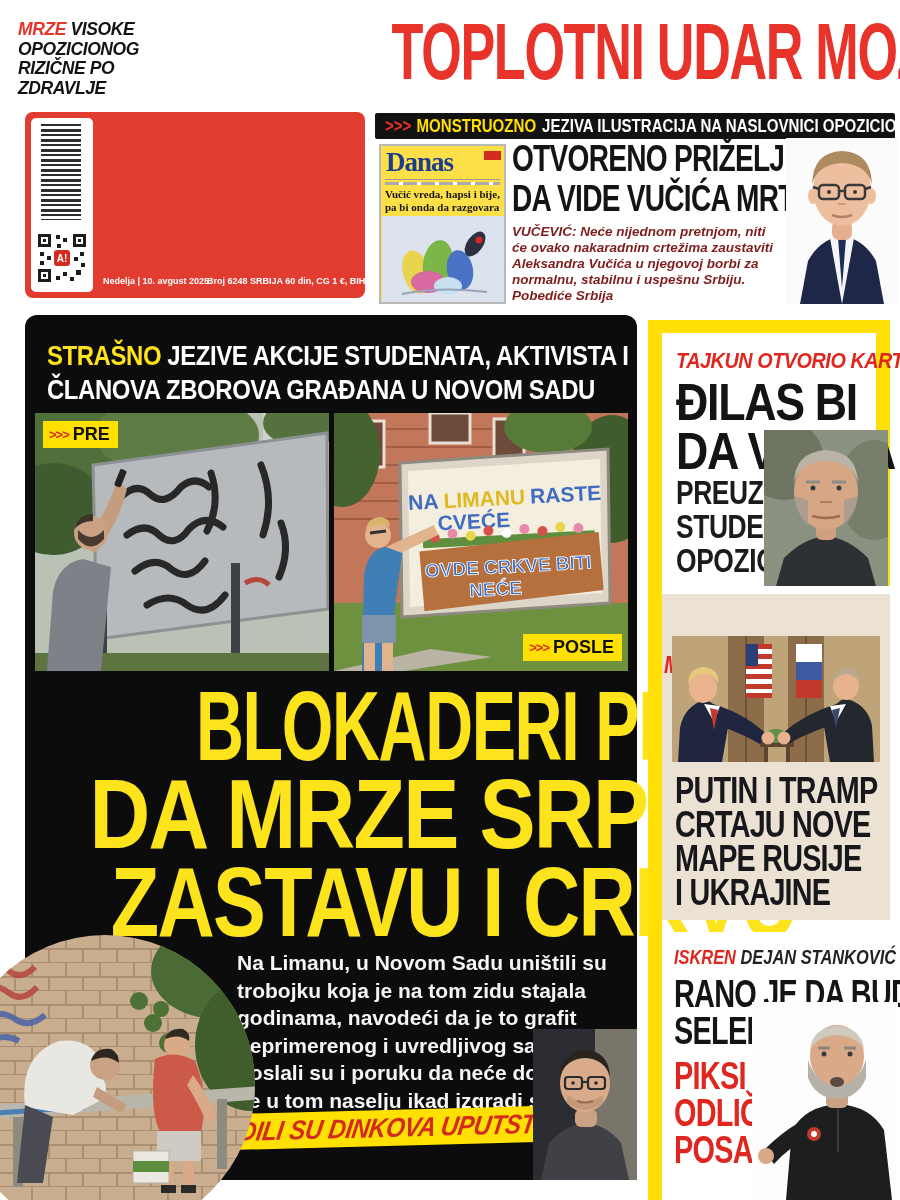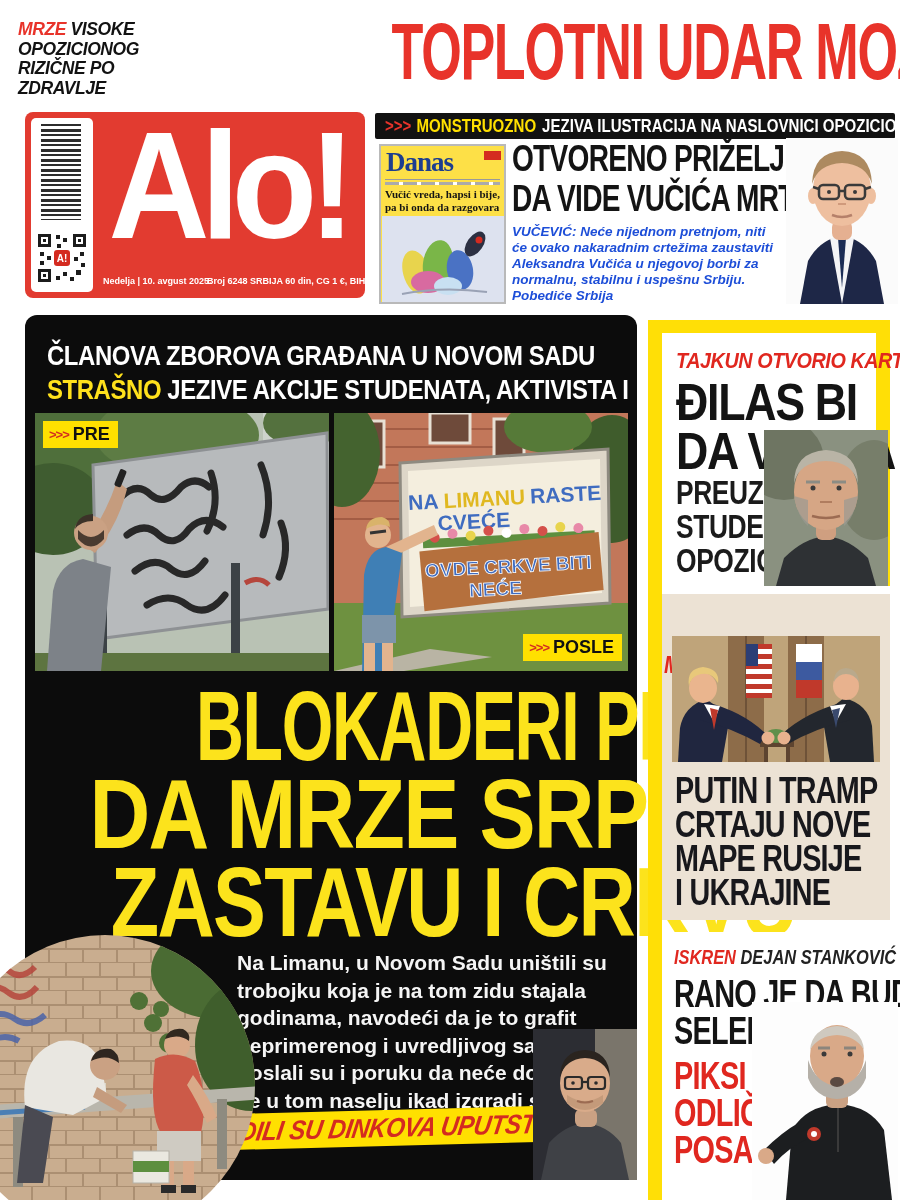--- a/index.html
+++ b/index.html
@@ -47,21 +47,21 @@
               background:repeating-linear-gradient(90deg,#aaa 0 14px,#fff 14px 18px);}
   .danas-head{position:absolute;left:4px;top:42px;width:117px;font-family:"Liberation Serif",serif;
               font-weight:bold;font-size:11px;line-height:12.5px;color:#141414;}
   .danas-ill{position:absolute;left:1px;top:70px;}
 
   
   .otv{left:512px;top:138px;width:280px;color:#141414;}
   .otv .line{height:40px;}
   .otv .cx{font-size:37px;font-weight:900;letter-spacing:-1px;transform:scaleX(0.76);}
   .quote{left:512px;top:224px;width:262px;font-style:italic;font-size:13.5px;line-height:16px;
-         color:#1d4ed8;font-weight:700;}
+         color:#7f1d1d;font-weight:700;}
   .quote .lead{font-weight:900;}
   .vucic-photo{left:786px;top:138px;width:112px;height:166px;overflow:hidden;}
 
   
   .mainbox{left:25px;top:315px;width:612px;height:865px;background:#0c0c0c;border-radius:12px;}
   .mkick{position:absolute;left:22px;top:24px;width:575px;color:#fff;}
   .mkick .line{height:34px;}
   .mkick .cx{font-size:28.5px;font-weight:900;transform:scaleX(0.84);letter-spacing:-0.5px;}
   .mkick .hl{color:#ffe11c;}
   .photos{position:absolute;left:10px;top:98px;width:593px;display:flex;gap:5px;}
@@ -161,23 +161,20 @@
           </g>
         <g fill="#1c1c1c">
             <rect x="7" y="7" width="3" height="3"></rect>
             <rect x="42" y="7" width="3" height="3"></rect>
             <rect x="7" y="42" width="3" height="3"></rect>
           </g>
         <rect x="18" y="18" width="16" height="16" rx="3" fill="#d42b20"></rect>
         <text x="26" y="30" font-size="10" font-weight="bold" fill="#fff" text-anchor="middle" font-family="Liberation Sans, sans-serif">A!</text>
       </svg>
     </div>
-    <div class="abs alo-logo">
-      <span class="cxc">Alo!</span>
-    </div>
     <div class="logo-small date-line">Nedelja | 10. avgust 2025.</div>
     <div class="logo-small issue-line">Broj 6248 SRBIJA 60 din, CG 1 €, BIH 0.50 KM</div>
   </div>
 
   <div class="abs kickbar">
     <span class="cx"><span class="arr">&gt;&gt;&gt;</span><span class="hl">MONSTRUOZNO</span><span>JEZIVA ILUSTRACIJA NA NASLOVNICI OPOZICIONOG LISTA</span></span>
   </div>
 
   <div class="abs danas">
     <div class="danas-logo">Danas</div>
@@ -225,22 +222,22 @@
         <line x1="79" y1="51" x2="85" y2="49"></line>
     </g>
     <circle cx="43" cy="54" r="2" fill="#3a3a3a"></circle>
       <circle cx="69" cy="54" r="2" fill="#3a3a3a"></circle>
     <path d="M52 66 L60 66" stroke="#d09a7c" stroke-width="2"></path>
     <path d="M46 77 Q56 81 66 77" stroke="#b5806a" stroke-width="2.5" fill="none"></path>
   </svg>
 
   <div class="abs mainbox">
     <div class="mkick">
+      <div class="line"><span class="cx"><span class="hl">STRAŠNO</span><span> JEZIVE AKCIJE STUDENATA, AKTIVISTA I</span></span></div>
       <div class="line"><span class="cx">ČLANOVA ZBOROVA GRAĐANA U NOVOM SADU</span></div>
-      <div class="line"><span class="cx"><span class="hl">STRAŠNO</span><span> JEZIVE AKCIJE STUDENATA, AKTIVISTA I</span></span></div>
     </div>
 
     <div class="photos">
 
       <div class="photo">
         <svg width="294" height="258" viewBox="0 0 294 258">
           <rect width="294" height="258" fill="#b9c2b4"></rect>
           <rect x="228" y="0" width="66" height="130" fill="#cdd3cb"></rect>
           <rect x="238" y="12" width="14" height="20" fill="#9aa39b"></rect>
             <rect x="262" y="12" width="14" height="20" fill="#9aa39b"></rect>

